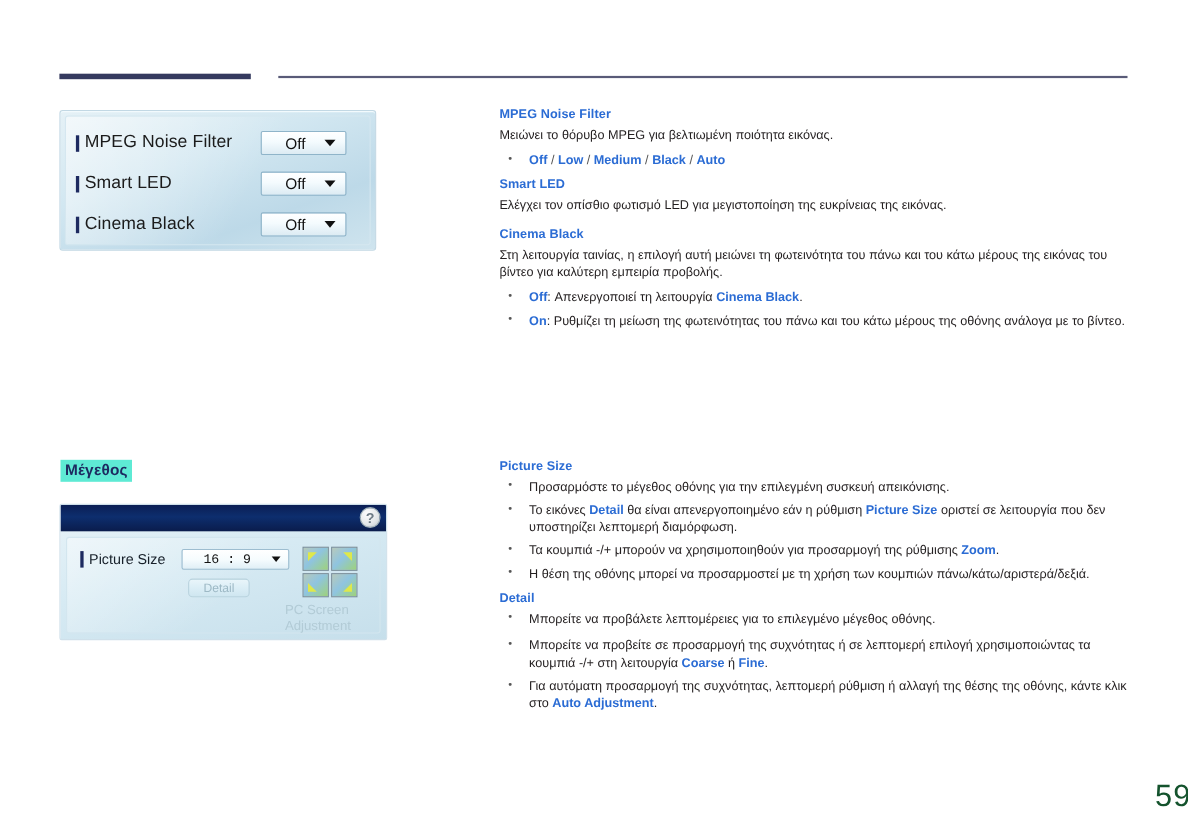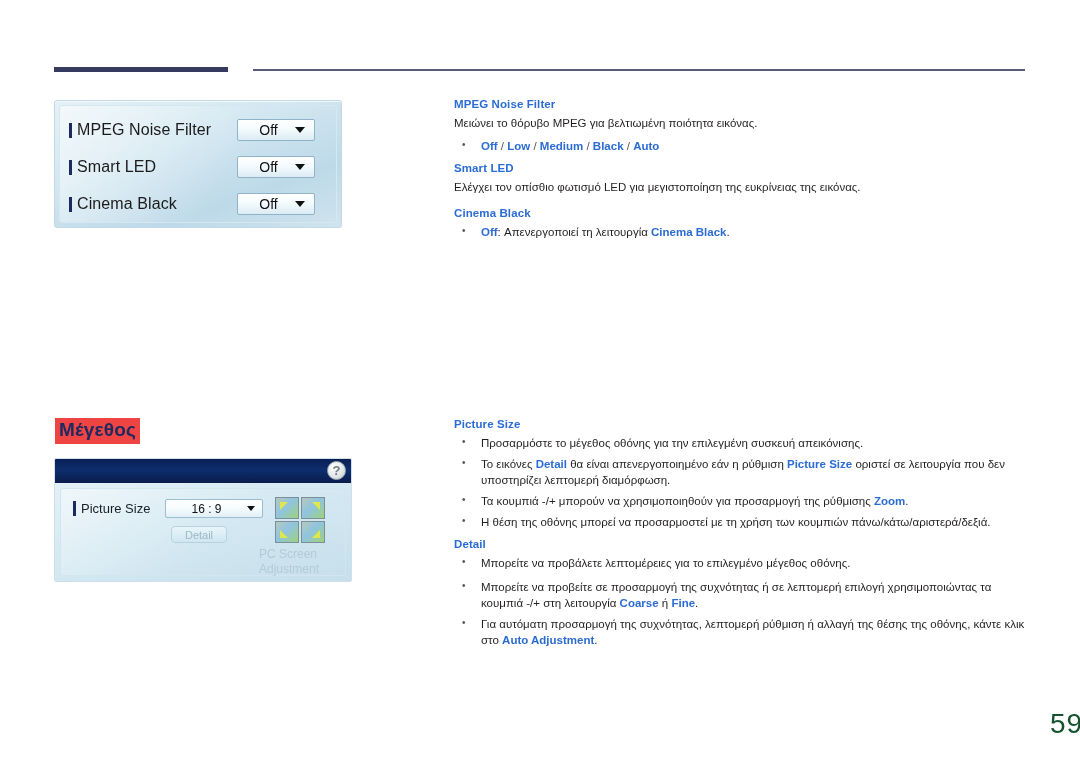--- a/index.html
+++ b/index.html
@@ -110,23 +110,23 @@
     border-left: 5px solid transparent;
     border-right: 5px solid transparent;
     border-top: 6px solid #111;
   }
 
   
   .hl-heading {
     position: absolute;
     left: 55px;
     top: 418px;
-    background: #ef4444;
+    background: #5eead4;
     color: #1d2a60;
-    font-size: 19px;
+    font-size: 14px;
     font-weight: bold;
     padding: 2px 4px 3px 4px;
     line-height: 1.1;
     letter-spacing: .2px;
   }
 
   
   .osd-b {
     position: absolute;
     left: 54px;
@@ -189,20 +189,21 @@
     left: 104px;
     top: 10px;
     width: 98px;
     height: 19px;
     background: linear-gradient(180deg, #ffffff 0%, #f6fcfe 50%, #e0eff6 100%);
     border: 1px solid #9dbdd0;
     border-radius: 2px;
     display: flex;
     align-items: center;
     box-sizing: border-box;
+    font-family: Liberation Mono, monospace;
   }
   .ps-combo .val {
     flex: 1 1 auto;
     text-align: center;
     font-size: 12px;
     color: #111;
   }
   .ps-combo .caret {
     border-left-width: 4px;
     border-right-width: 4px;
@@ -393,22 +394,24 @@
   <h3 class="blue">MPEG Noise Filter</h3>
   <p class="body">Μειώνει το θόρυβο MPEG για βελτιωμένη ποιότητα εικόνας.</p>
   <ul class="bul">
     <li><span class="b">Off</span><span class="sep"> / </span><span class="b">Low</span><span class="sep"> / </span><span class="b">Medium</span><span class="sep"> / </span><span class="b">Black</span><span class="sep"> / </span><span class="b">Auto</span></li>
   </ul>
 
   <h3 class="blue">Smart LED</h3>
   <p class="body">Ελέγχει τον οπίσθιο φωτισμό LED για μεγιστοποίηση της ευκρίνειας της εικόνας.</p>
 
   <h3 class="blue spaced">Cinema Black</h3>
+  <p class="body">Στη λειτουργία ταινίας, η επιλογή αυτή μειώνει τη φωτεινότητα του πάνω και του κάτω μέρους της εικόνας του βίντεο για καλύτερη εμπειρία προβολής.</p>
   <ul class="bul">
     <li><span class="b">Off</span><span>: Απενεργοποιεί τη λειτουργία </span><span class="b">Cinema Black</span><span>.</span></li>
+    <li><span class="b">On</span><span>: Ρυθμίζει τη μείωση της φωτεινότητας του πάνω και του κάτω μέρους της οθόνης ανάλογα με το βίντεο.</span></li>
   </ul>
 </div>
 
 <div class="doc2">
 
   <h3 class="blue">Picture Size</h3>
   <ul class="bul">
     <li>Προσαρμόστε το μέγεθος οθόνης για την επιλεγμένη συσκευή απεικόνισης.</li>
     <li><span>Το εικόνες </span><span class="b">Detail</span><span> θα είναι απενεργοποιημένο εάν η ρύθμιση </span><span class="b">Picture Size</span><span> οριστεί σε λειτουργία που δεν υποστηρίζει λεπτομερή διαμόρφωση.</span></li>
     <li><span>Τα κουμπιά -/+ μπορούν να χρησιμοποιηθούν για προσαρμογή της ρύθμισης </span><span class="b">Zoom</span><span>.</span></li>

